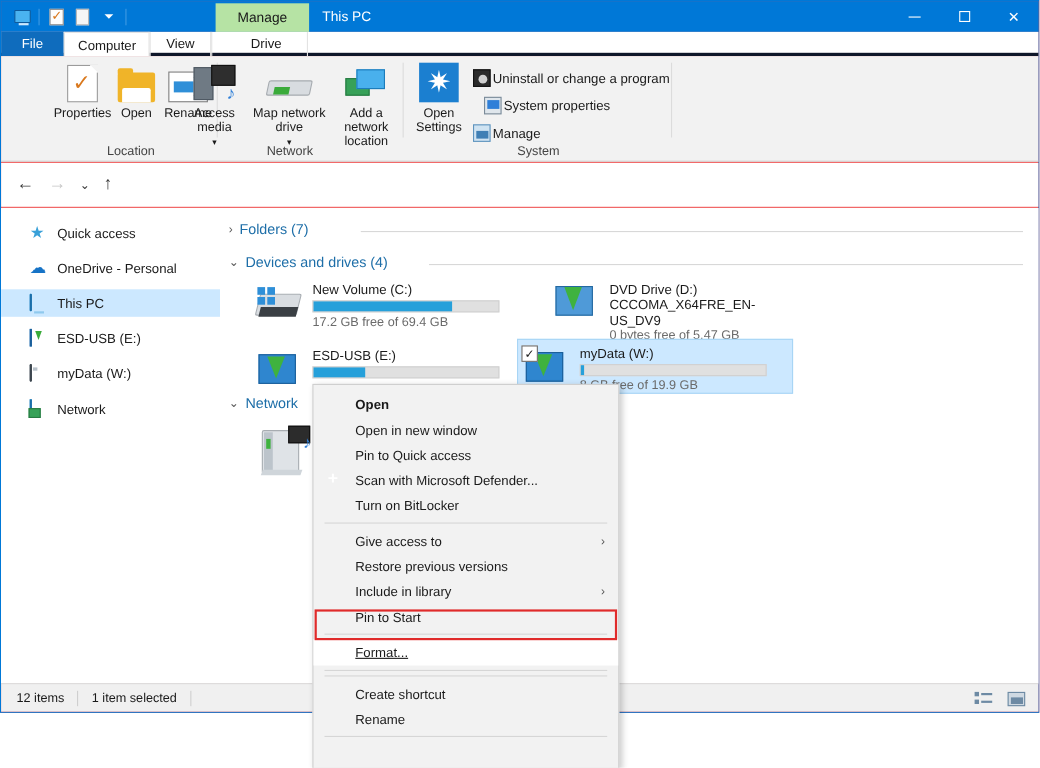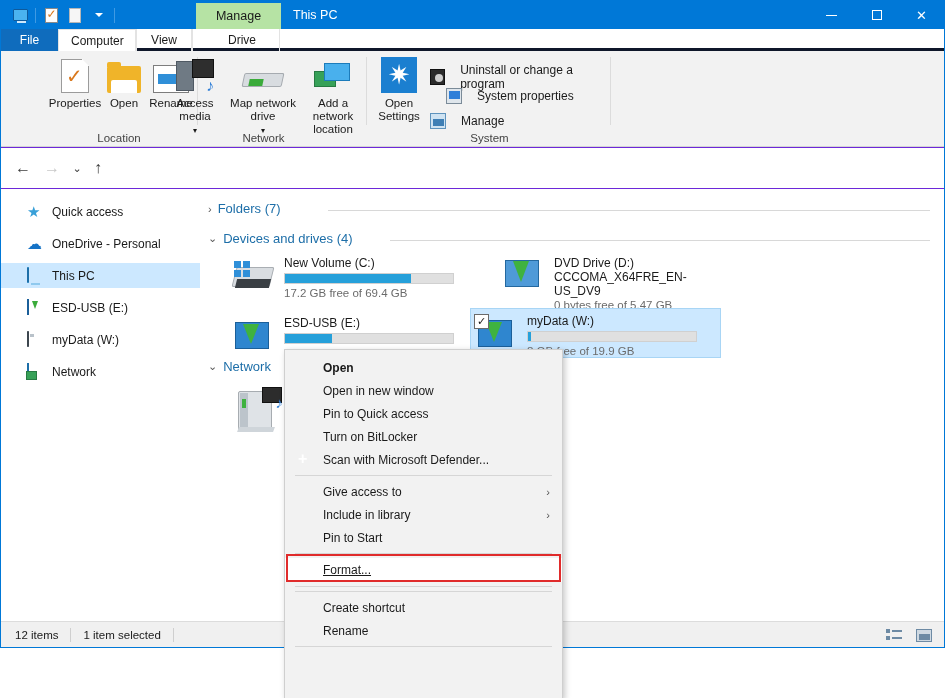--- a/index.html
+++ b/index.html
@@ -8,21 +8,21 @@
     width: 945px; height: 698px;
     overflow: hidden;
     font-family: "Liberation Sans", sans-serif;
     font-size: 12px;
     background: #ffffff;
   }
   #app {
     position: relative;
     width: 945px; height: 648px;
     border: 1px solid #0078d7;
-    background: #6d28d9;
+    background: #ef4444;
   }
 
   
   .titlebar {
     position: absolute; top: 0; left: 0; right: 0; height: 28px;
     background: #0078d7;
   }
   .qat {
     position: absolute; left: 8px; top: 0; height: 28px;
     display: flex; align-items: center; gap: 2px;
@@ -135,21 +135,21 @@
   .ic-drive { width:40px;height:24px;position:relative;}
   .ic-drive .body{position:absolute;left:0;top:4px;width:40px;height:14px;background:#d8dce0;border:1px solid #a6abb0;border-radius:2px;transform:skewX(-12deg);}
   .ic-drive .grn{position:absolute;left:6px;top:10px;width:14px;height:7px;background:#3aab3a;transform:skewX(-12deg);}
   .ic-netloc { width:38px;height:30px;position:relative;}
   .ic-netloc .s1{position:absolute;left:0;top:8px;width:22px;height:16px;background:#37a158;border:1px solid #277a42;}
   .ic-netloc .s2{position:absolute;left:10px;top:0;width:26px;height:18px;background:#49b0ed;border:1px solid #1c7cbb;}
   .ic-gear {
     width:36px;height:36px;background:#1b7fd0;display:flex;align-items:center;justify-content:center;
     color:#fff;font-size:27px;line-height:36px;
   }
-  .smallrow { position:absolute; font-size:12px; color:#1a1a1a; display:flex; align-items:center; gap:15px; }
+  .smallrow { position:absolute; font-size:12px; color:#1a1a1a; display:flex; align-items:center; gap:2px; }
   .sm-ic { width:16px;height:16px; display:inline-block; }
   .sm-uninst{background:#2b2b2b;border:1px solid #111;position:relative;}
   .sm-uninst:after{content:'';position:absolute;left:4px;top:4px;width:8px;height:8px;border-radius:50%;background:#cfcfcf;}
   .sm-sysprop{background:#dfe6ec;border:1px solid #7b8b99;position:relative;}
   .sm-sysprop:after{content:'';position:absolute;left:2px;top:2px;width:11px;height:8px;background:#2f7fd8;}
   .sm-manage{background:#cfe3f2;border:1px solid #5e93bd;position:relative;}
   .sm-manage:after{content:'';position:absolute;left:2px;top:5px;width:11px;height:7px;background:#3f7fb5;}
 
   
   .addrbar { position: absolute; top: 147px; left: 0; right: 0; height: 40px; background: #ffffff; }
@@ -409,21 +409,21 @@
       <div class="bigbtn" style="left:2px;width:58px;">
         <div class="bi">
             <div class="ic-gear">✷</div>
           </div>
         <span class="blab">Open Settings</span>
       </div>
       <div class="smallrow" style="left:62px;top:12px;">
         <span class="sm-ic sm-uninst"></span>
         <span>Uninstall or change a program</span>
       </div>
-      <div class="smallrow" style="left:78px;top:37px;">
+      <div class="smallrow" style="left:72px;top:37px;">
         <span class="sm-ic sm-sysprop"></span>
         <span>System properties</span>
       </div>
       <div class="smallrow" style="left:62px;top:62px;">
         <span class="sm-ic sm-manage"></span>
         <span>Manage</span>
       </div>
       <div class="glabel">System</div>
       <div class="rsep"></div>
     </div>
@@ -580,30 +580,31 @@
       </div>
 
     </div>
   </div>
 
   <div class="ctxmenu">
     <div style="height:6px;"></div>
     <div class="ctxitem bold">Open</div>
     <div class="ctxitem">Open in new window</div>
     <div class="ctxitem">Pin to Quick access</div>
-    <div class="ctxitem">Turn on BitLocker</div>
     <div class="ctxitem">
       <span class="ctx-ic"><span class="shield"></span></span>
       <span>Scan with Microsoft Defender...</span>
     </div>
+    <div class="ctxitem">Turn on BitLocker</div>
     <div class="ctxsep"></div>
     <div class="ctxitem">
       <span>Give access to</span>
       <span class="submenu-arrow">›</span>
     </div>
+    <div class="ctxitem">Restore previous versions</div>
     <div class="ctxitem">
       <span>Include in library</span>
       <span class="submenu-arrow">›</span>
     </div>
     <div class="ctxitem">Pin to Start</div>
     <div class="ctxsep"></div>
     <div class="ctxitem highlighted" style="height:24px;">Format...</div>
     <div class="ctxsep"></div>
     <div class="ctxsep"></div>
     <div class="ctxitem">Create shortcut</div>

